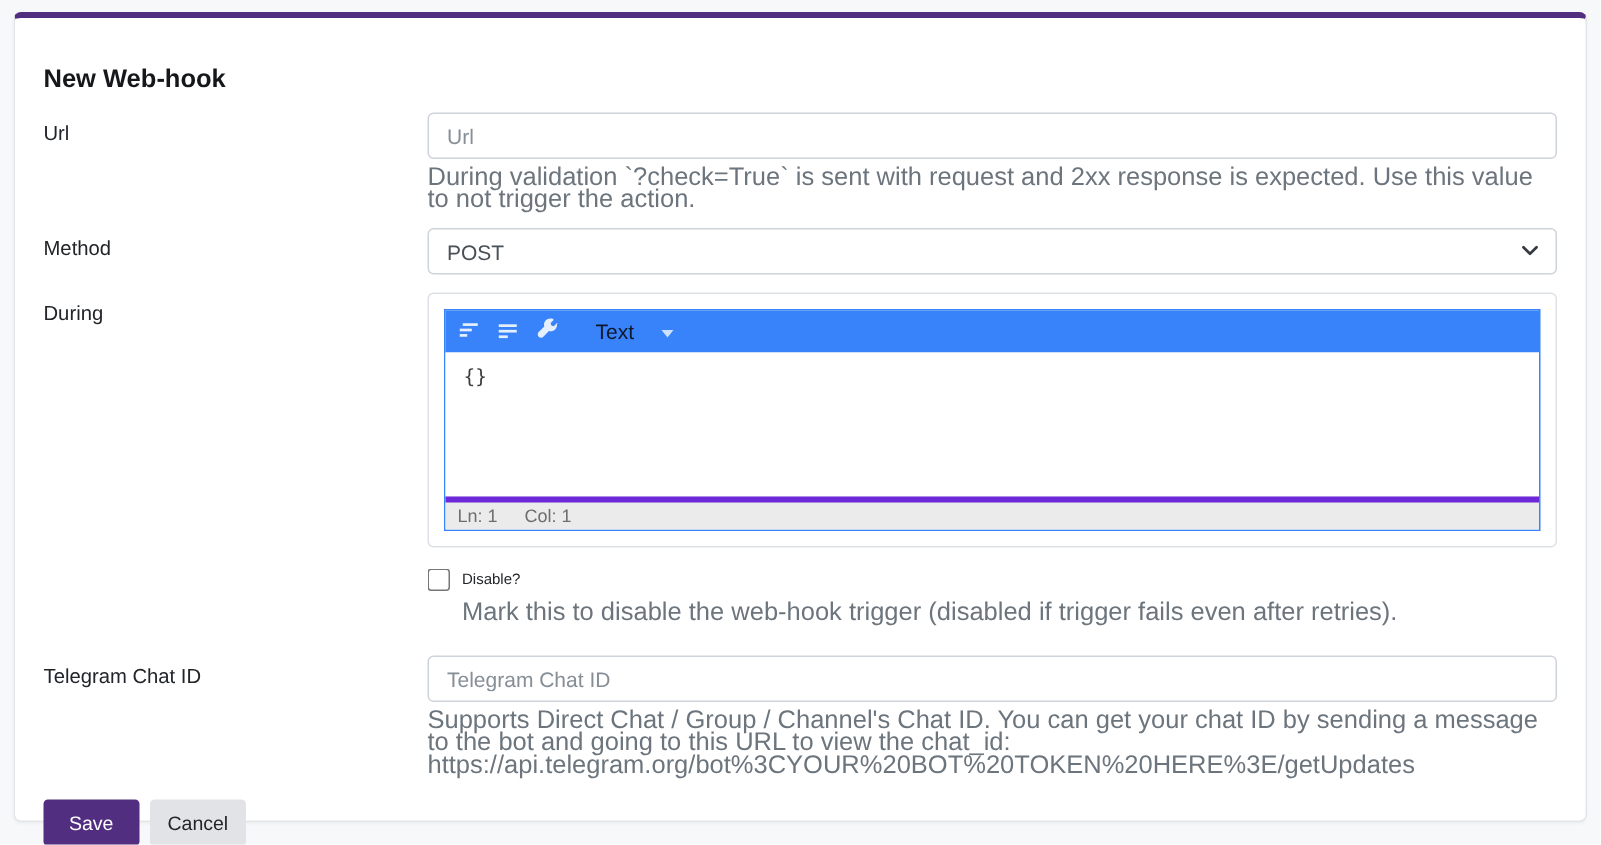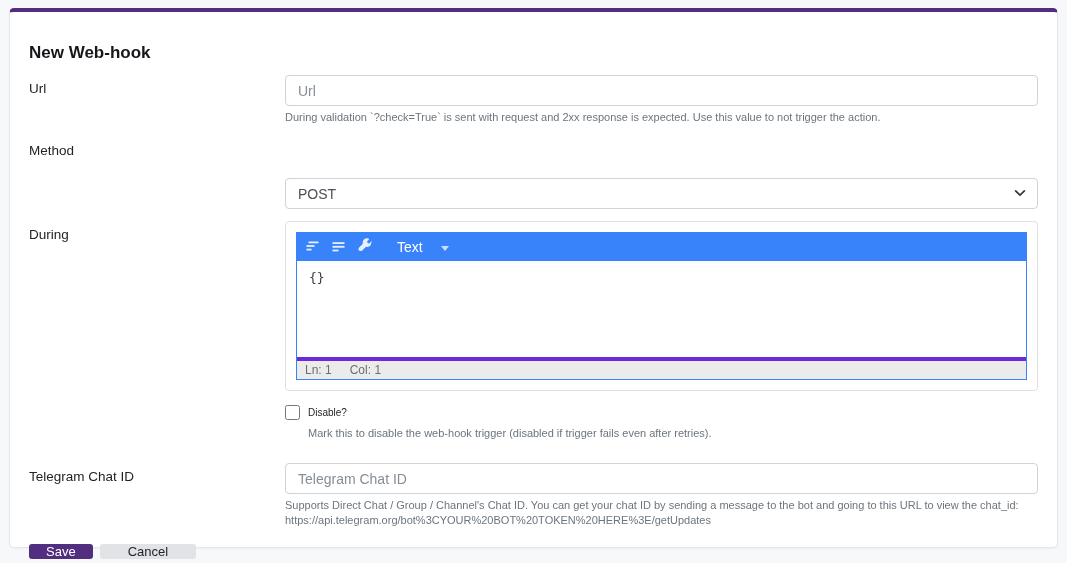--- a/index.html
+++ b/index.html
@@ -34,48 +34,48 @@
     width:100%; height:31px;
     padding:5px 12px;
     font-size:14px; color:#495057;
     font-family:"Liberation Sans", sans-serif;
     background:#fff;
     border:1px solid #ced4da;
     border-radius:4px;
     outline:none;
   }
   .text-input::placeholder { color:#868e96; opacity:1; }
-  .select-wrap { position:relative;margin-top:41px; }
+  .select-wrap { position:relative; }
   .select-input { appearance:none; -webkit-appearance:none; padding-right:30px; }
   .select-chevron {
     position:absolute; right:11px; top:8px; pointer-events:none;
     width:14px; height:14px; display:inline-block;
   }
   .help {
-    font-size:11px; color:#6c757d; margin-top:4px; line-height:15px;
+    font-size:17px; color:#6c757d; margin-top:4px; line-height:15px;
   }
   
   .editor-wrap {
     border:1px solid #dde1e6; border-radius:4px; padding:10px;
   }
   .jsoneditor { border:1px solid #3883fa; }
   .je-menu {
     background:#3883fa; height:28px;
     display:flex; align-items:center; padding:2px 3px;
   }
   .je-btn {
     width:24px; height:22px; margin:0 1px;
     display:flex; align-items:center; justify-content:center;
     background:transparent; border:none; padding:0; cursor:pointer;
   }
   .je-btn svg { opacity:.88; }
   .je-modes {
     margin-left:13px; display:flex; align-items:center; gap:18px;
     background:transparent; border:none; cursor:pointer;
-    color:#ffffff; font-size:14px; font-family:"Liberation Sans", sans-serif;
+    color:#0f172a; font-size:14px; font-family:"Liberation Sans", sans-serif;
   }
   .caret-down {
     width:0; height:0; margin-top:2px;
     border-left:4px solid transparent; border-right:4px solid transparent;
     border-top:5px solid rgba(255,255,255,.75);
   }
   .je-content {
     height:96px; background:#fff;
     font-family:"DejaVu Sans Mono", monospace;
     font-size:13px; color:#3c3c3c;
@@ -92,26 +92,26 @@
   .check-row { display:flex; align-items:center; gap:8px; }
   .check-row input[type=checkbox] {
     width:15px; height:15px; margin:0; cursor:pointer;
     accent-color:#fff; border:1px solid #adb5bd;
   }
   .check-label { font-size:10px; color:#212529; cursor:pointer; }
   .check-help { margin-left:23px; margin-top:6px; }
   
   .btn-row { display:flex; gap:7px; margin-top:16px; }
   .btn {
-    height:15px; border:none; border-radius:3px;
+    height:31px; border:none; border-radius:3px;
     font-size:13px; font-family:"Liberation Sans", sans-serif;
     cursor:pointer; line-height:1;
   }
   .btn-save { background:#522e80; color:#fff; padding:0 17px; }
-  .btn-cancel { background:#e2e3e7; color:#212529; padding:0 28px; }
+  .btn-cancel { background:#e2e3e7; color:#212529; padding:0 12px; }
 </style>
 </head>
 <body>
 
 <div class="card">
 
   <h1 class="page-title">New Web-hook</h1>
 
   <div class="form-row">
     <div class="label-col">Url</div>

